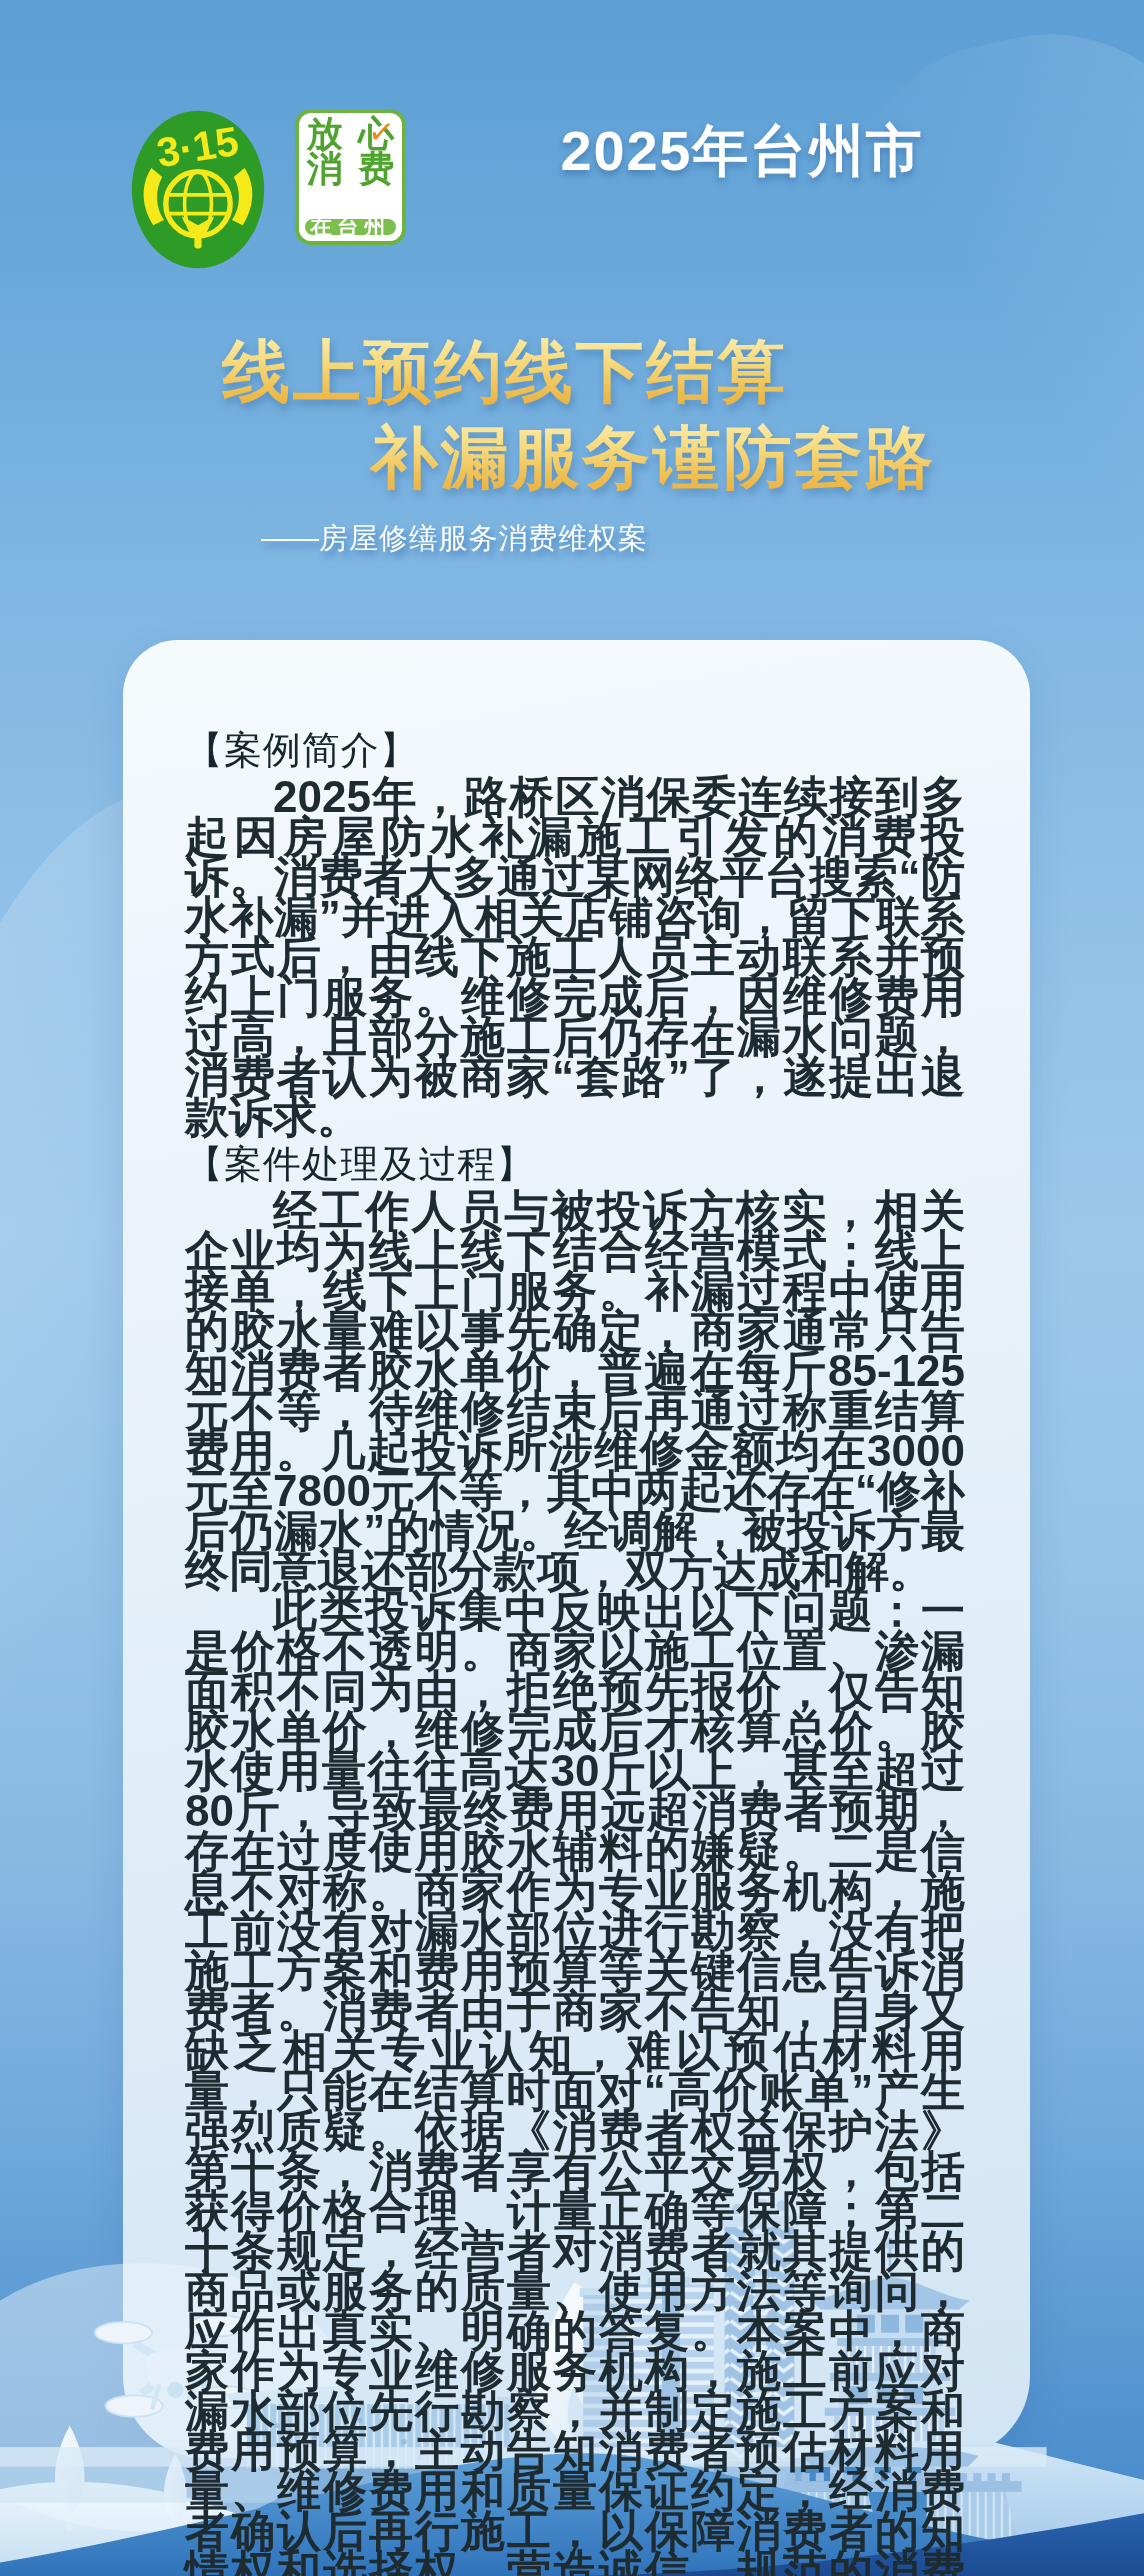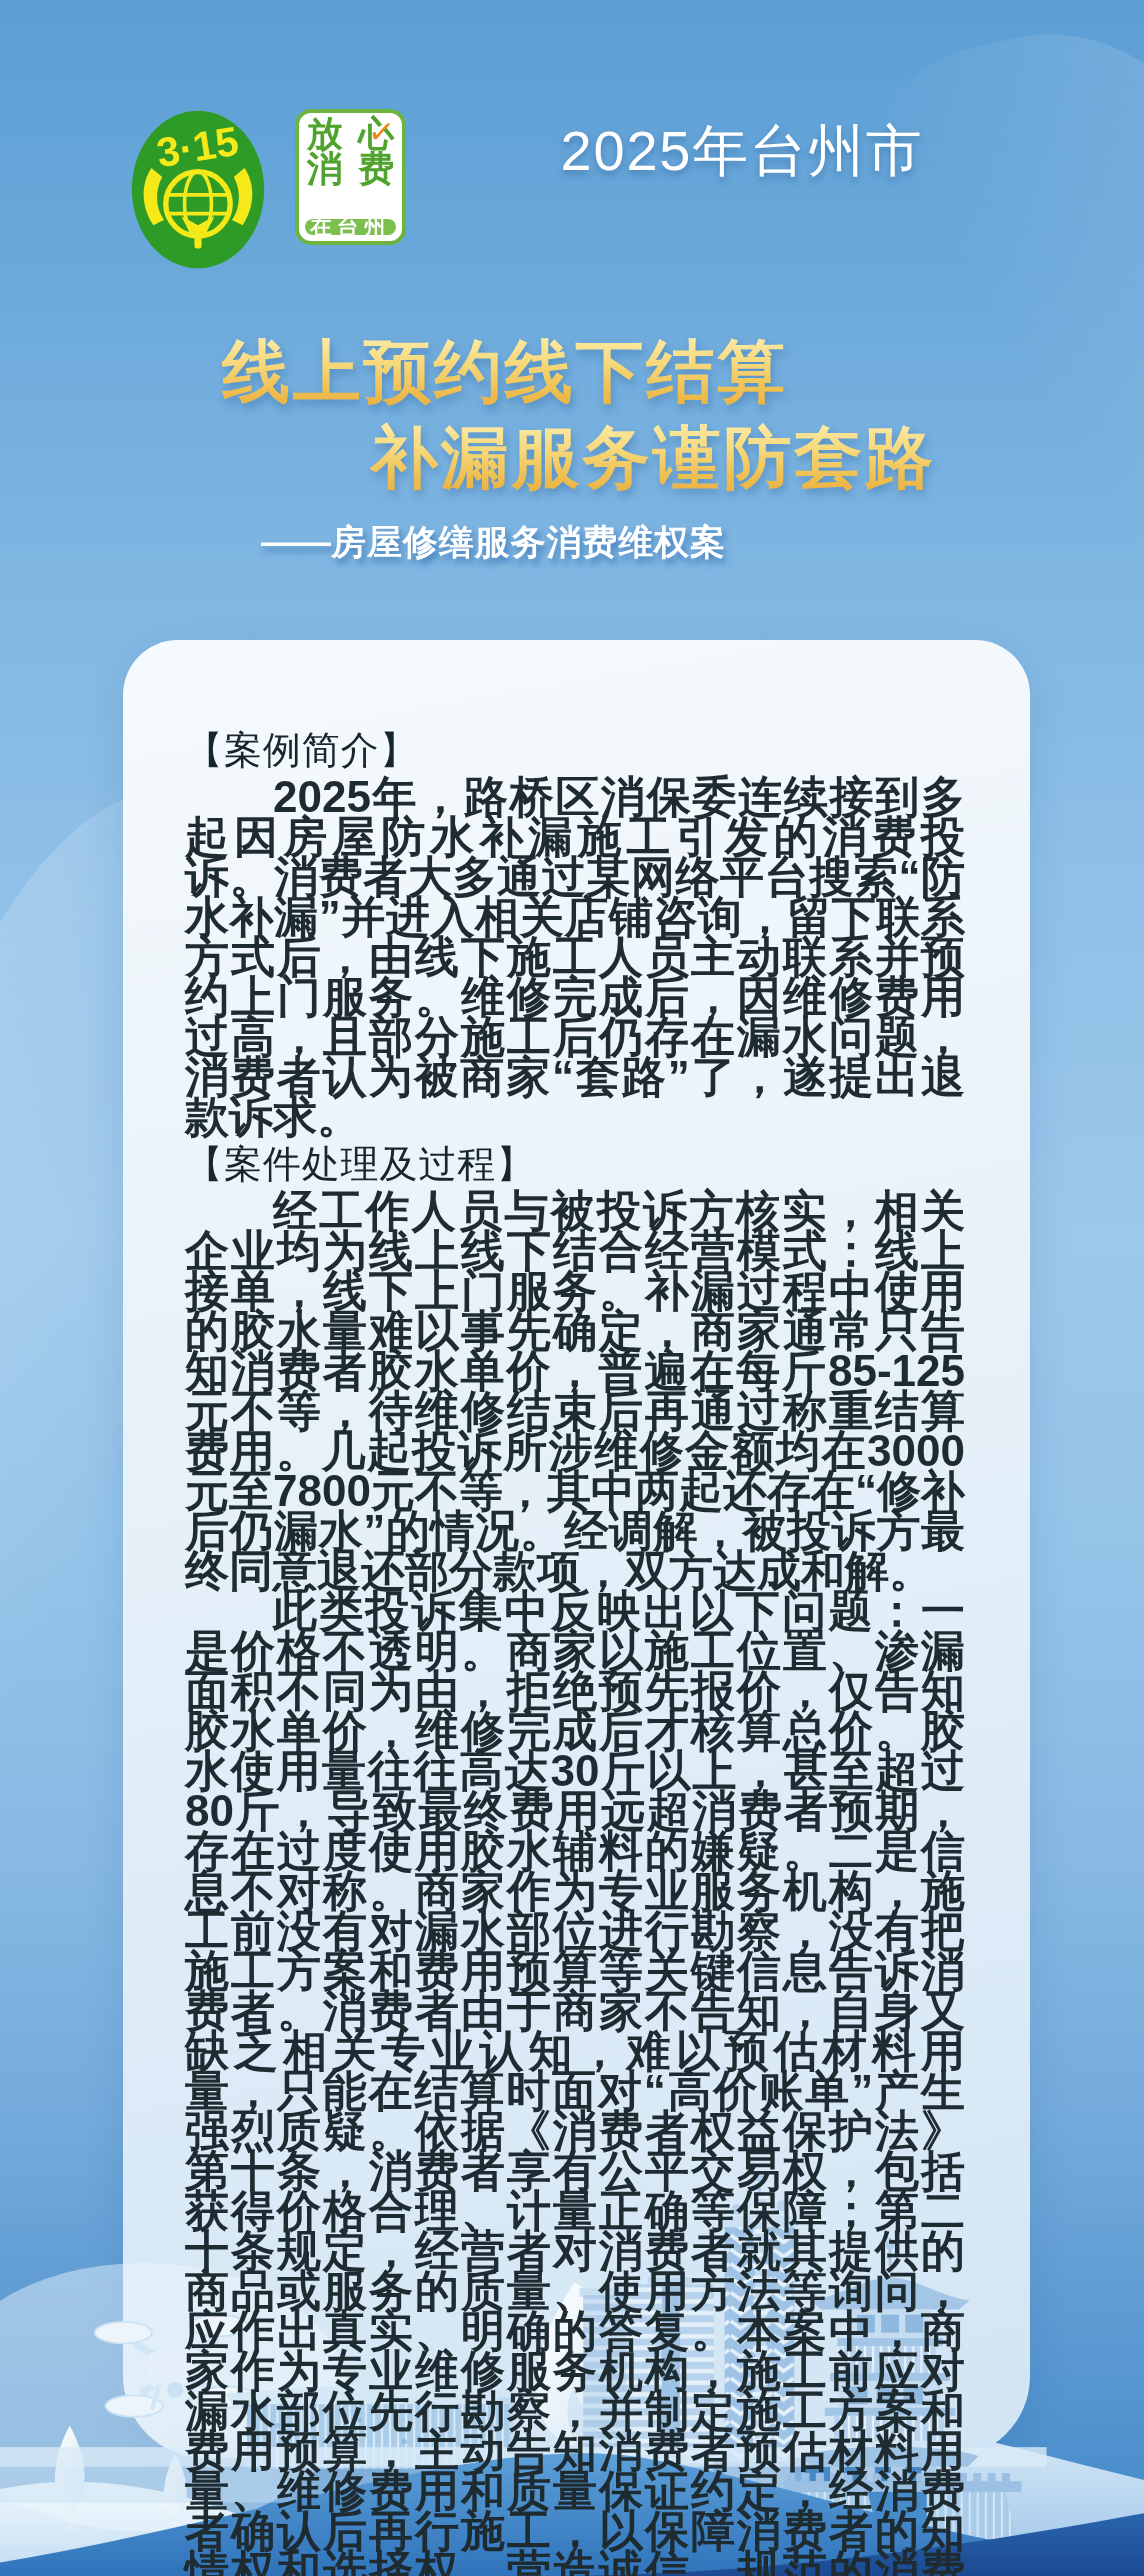--- a/index.html
+++ b/index.html
@@ -20,31 +20,31 @@
   .badge{position:absolute;left:295px;top:109px;width:111px;height:136px;
     background:#ffffff;border:4.5px solid #6cb33f;border-radius:16px;box-sizing:border-box;}
   .badge-chars{position:absolute;left:0;top:3.6px;width:100%;height:70px;
     display:grid;grid-template-columns:1fr 1fr;justify-items:center;align-items:center;
     font-size:36px;font-weight:800;color:#4fa32e;line-height:34px;}
   .badge-check{position:absolute;top:0px;right:7.2px;font-size:32px;font-weight:800;
     color:#f08519;transform:rotate(6deg);}
   .badge-bar{position:absolute;left:6.3px;right:6.3px;bottom:6.3px;height:16px;background:#7cbf4d;
     border-radius:8px;display:flex;align-items:center;justify-content:center;
     color:#ffffff;font-size:21.5px;font-weight:700;letter-spacing:5.4px;}
-  .header-title{position:absolute;left:447px;top:114px;width:590px;text-align:center;color:#fff;font-weight:400;}
+  .header-title{position:absolute;left:447px;top:114px;width:590px;text-align:center;color:#fff;font-weight:700;}
   .header-title .l1{font-size:56px;letter-spacing:1.8px;text-shadow:0 3.6px 7.2px rgba(25,70,125,0.40);}
   .header-title .l2{font-size:50px;margin-top:9px;letter-spacing:0.9px;text-shadow:0 3.6px 7.2px rgba(25,70,125,0.40);}
   
   .hero-line{position:absolute;font-size:68px;font-weight:800;letter-spacing:2.7px;white-space:nowrap;
     background:linear-gradient(180deg,#fdf0b5 0%,#f7da7e 38%,#eebd4e 72%,#e7a93a 100%);
     -webkit-background-clip:text;background-clip:text;color:transparent;
     filter:drop-shadow(2.7px 5.4px 4.5px rgba(35,90,150,0.38));}
   .hero-l1{left:222px;top:327px;}
   .hero-l2{left:370px;top:413px;}
-  .hero-sub{position:absolute;left:261px;top:519px;font-size:35px;font-weight:700;color:#ffffff;
+  .hero-sub{position:absolute;left:261px;top:519px;font-size:29px;font-weight:400;color:#ffffff;
     white-space:nowrap;letter-spacing:0.9px;text-shadow:3.6px 5.4px 6.3px rgba(30,90,160,0.55);}
   .hero-sub .dash{letter-spacing:0;}
   
   .card{position:absolute;left:123px;top:640px;width:907px;height:1818px;
     border-radius:55px 55px 82px 82px;
     background:linear-gradient(170deg,#f5fafd 0%,#ecf4fa 28%,#e2eef8 55%,#d9e9f6 80%,#d2e5f4 100%);
     box-shadow:0 14.3px 38px rgba(30,80,140,0.16);}
   .card-content{position:absolute;left:185px;top:723px;width:780px;z-index:3;color:#1e2b31;}
   .sec-heading{font-size:38px;line-height:54px;margin:0;font-weight:400;color:#17262d;letter-spacing:0.9px;}
   .sec-body{font-size:44px;line-height:40px;margin:0;font-weight:700;text-align:justify;text-indent:2em;}

